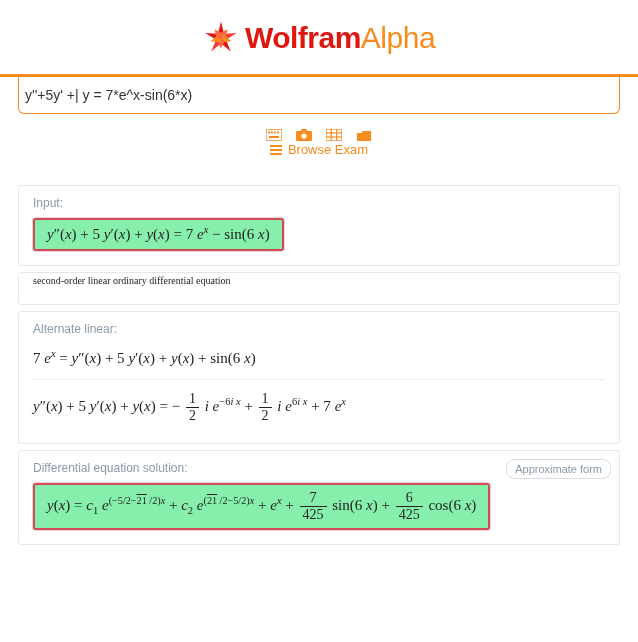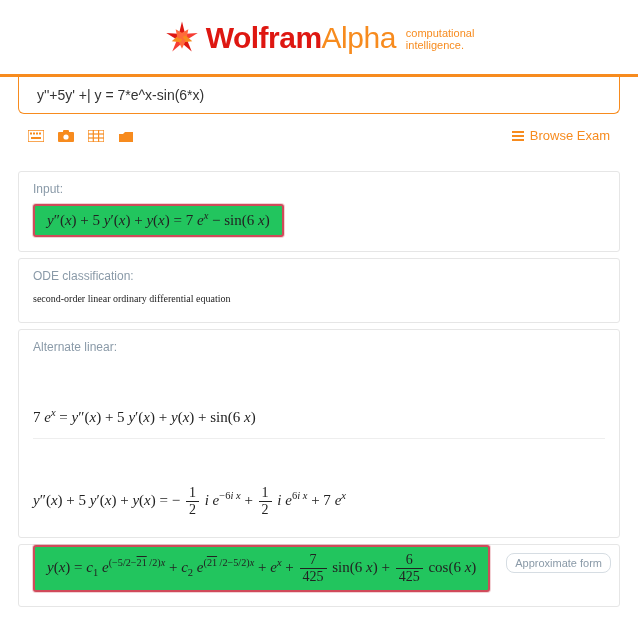--- a/index.html
+++ b/index.html
@@ -5,40 +5,40 @@
 * { box-sizing: border-box; margin: 0; padding: 0; }
 body { font-family: Arial, Helvetica, sans-serif; background: #fff; width: 638px; overflow: hidden; }
 .header { display: flex; justify-content: center; align-items: center; padding: 20px 0 18px 0; }
 .logo-group { display: flex; align-items: center; gap: 6px; justify-content: center; }
 .logo-star { width: 36px; height: 36px; flex-shrink: 0; }
 .logo-text { font-size: 30px; font-weight: 300; letter-spacing: -0.5px; }
 .logo-bold { color: #de1711; font-weight: 700; }
 .logo-thin { color: #f78b1e; font-weight: 400; }
 .logo-sub { font-size: 11px; color: #f78b1e; line-height: 1.1; margin-left: 4px; margin-top: 2px; }
 .search-wrap { border-top: 3px solid #f78b1e; padding: 0 18px; }
-.search-box { border: 1px solid #f78b1e; border-top: none; border-radius: 0 0 6px 6px; padding: 10px 18px; display: flex; align-items: center; background: #fff; }
+.search-box { border: 1px solid #f78b1e; border-top: none; border-radius: 0 0 6px 6px; padding: 10px 6px; display: flex; align-items: center; background: #fff; }
 .search-input { border: none; outline: none; font-size: 14px; width: 100%; color: #333; font-family: Arial; }
-.toolbar { display: flex; justify-content: space-between; align-items: center; padding: 14px 28px 12px 28px; }
+.toolbar { display: flex; justify-content: space-between; align-items: center; padding: 14px 28px 12px 28px; flex-direction: column; }
 .tool-icons { display: flex; gap: 14px; }
 .tool-icon { width: 16px; height: 14px; color: #f78b1e; cursor: pointer; display: flex; align-items: center; justify-content: center; }
 .browse { color: #f78b1e; font-size: 13px; display: flex; align-items: center; gap: 6px; cursor: pointer; }
 .hamburger { display: inline-flex; flex-direction: column; gap: 2px; }
 .hamburger span { width: 12px; height: 2px; background: #f78b1e; }
 .results { padding: 0 18px; }
 .pod { border: 1px solid #e6e6e6; border-radius: 3px; background: #fff; margin-bottom: 6px; position: relative; }
 .pod-first { margin-top: 16px; }
 .pod-header { font-size: 12px; color: #8a9aa8; padding: 10px 14px 8px 14px; }
 .pod-body { padding: 0 14px 14px 14px; font-family: Georgia, 'Times New Roman', serif; font-size: 15px; color: #222; }
-.highlight-box { border: 2px solid #d04a5a; box-shadow: 0 0 0 1px rgba(208,74,90,.25); border-radius: 3px; padding: 6px 12px; display: inline-block; background: #22c55e; }
+.highlight-box { border: 2px solid #d04a5a; box-shadow: 0 0 0 1px rgba(208,74,90,.25); border-radius: 3px; padding: 6px 12px; display: inline-block; background: #86efac; }
 .math { white-space: nowrap; }
 .sup { font-size: 0.7em; vertical-align: super; line-height: 0; }
 .expo { font-size: 0.68em; vertical-align: super; line-height: 0; }
 .sub { font-size: 0.7em; vertical-align: sub; line-height: 0; }
 .ode-text { font-family: Georgia, serif; font-size: 10px; padding: 2px 0 4px 0; }
-.alt-line { padding: 6px 0; margin-top: 41px; }
+.alt-line { padding: 6px 0; }
 .frac { display: inline-block; text-align: center; vertical-align: middle; font-size: 14px; line-height: 1; margin: 0 2px; }
 .frac .n { display: block; border-bottom: 1px solid #222; padding: 0 3px 1px 3px; }
 .frac .d { display: block; padding: 1px 3px 0 3px; }
 .divider { border: none; border-top: 1px solid #eee; margin: 6px 0; }
 .approx-btn { position: absolute; right: 8px; top: 8px; font-size: 11px; color: #8a9aa8; border: 1px solid #d6dde3; border-radius: 8px; padding: 3px 8px; background: #fff; cursor: pointer; }
 .sqrt { text-decoration: overline; }
 </style>
 </head>
 <body>
 
@@ -54,24 +54,20 @@
         <polygon points="0,-30 10,-8 0,4 -10,-8" fill="#ff6a3c" transform="rotate(36)"></polygon>
         <polygon points="0,-30 10,-8 0,4 -10,-8" fill="#f78b1e" transform="rotate(108)"></polygon>
         <polygon points="0,-30 10,-8 0,4 -10,-8" fill="#ff6a3c" transform="rotate(180)"></polygon>
         <polygon points="0,-30 10,-8 0,4 -10,-8" fill="#f78b1e" transform="rotate(252)"></polygon>
         <polygon points="0,-30 10,-8 0,4 -10,-8" fill="#ff6a3c" transform="rotate(324)"></polygon>
       </g>
     </svg>
     <span class="logo-text">
       <span class="logo-bold">Wolfram</span><span class="logo-thin">Alpha</span>
     </span>
-    <div class="logo-sub">
-      <div>computational</div>
-      <div>intelligence.</div>
-    </div>
   </div>
 </div>
 
 <div class="search-wrap">
   <div class="search-box">
     <input class="search-input" value="y''+5y' +| y = 7*e^x-sin(6*x)" style="">
   </div>
 </div>
 
 <div class="toolbar">
@@ -121,35 +117,35 @@
 <div class="results">
 
   <div class="pod pod-first">
     <div class="pod-header">Input:</div>
     <div class="pod-body">
       <span class="highlight-box math"><i>y</i>″(<i>x</i>) + 5 <i>y</i>′(<i>x</i>) + <i>y</i>(<i>x</i>) = 7 <i>e</i><span class="sup"><i>x</i></span> − sin(6 <i>x</i>)</span>
     </div>
   </div>
 
   <div class="pod">
-    <div class="pod-header">ODE classification:</div>
     <div class="pod-body">
       <div class="ode-text">second-order linear ordinary differential equation</div>
     </div>
   </div>
 
   <div class="pod">
     <div class="pod-header">Alternate linear:</div>
     <div class="pod-body">
       <div class="alt-line math">7 <i>e</i><span class="sup"><i>x</i></span> = <i>y</i>″(<i>x</i>) + 5 <i>y</i>′(<i>x</i>) + <i>y</i>(<i>x</i>) + sin(6 <i>x</i>)</div>
       <hr class="divider">
       <div class="alt-line math"><i>y</i>″(<i>x</i>) + 5 <i>y</i>′(<i>x</i>) + <i>y</i>(<i>x</i>) = − <span class="frac"><span class="n">1</span><span class="d">2</span></span> <i>i</i> <i>e</i><span class="sup">−6<i>i x</i></span> + <span class="frac"><span class="n">1</span><span class="d">2</span></span> <i>i</i> <i>e</i><span class="sup">6<i>i x</i></span> + 7 <i>e</i><span class="sup"><i>x</i></span></div>
     </div>
   </div>
 
   <div class="pod">
     <button class="approx-btn">Approximate form</button>
+    <div class="pod-header">Differential equation solution:</div>
     <div class="pod-body">
       <span class="highlight-box math"><i>y</i>(<i>x</i>) = <i>c</i><span class="sub">1</span> <i>e</i><span class="expo">(−5/2−<span class="sqrt">21</span> /2)<i>x</i></span> + <i>c</i><span class="sub">2</span> <i>e</i><span class="expo">(<span class="sqrt">21</span> /2−5/2)<i>x</i></span> + <i>e</i><span class="sup"><i>x</i></span> + <span class="frac"><span class="n">7</span><span class="d">425</span></span> sin(6 <i>x</i>) + <span class="frac"><span class="n">6</span><span class="d">425</span></span> cos(6 <i>x</i>)</span>
     </div>
   </div>
 
 </div>
 
 </body></html>

